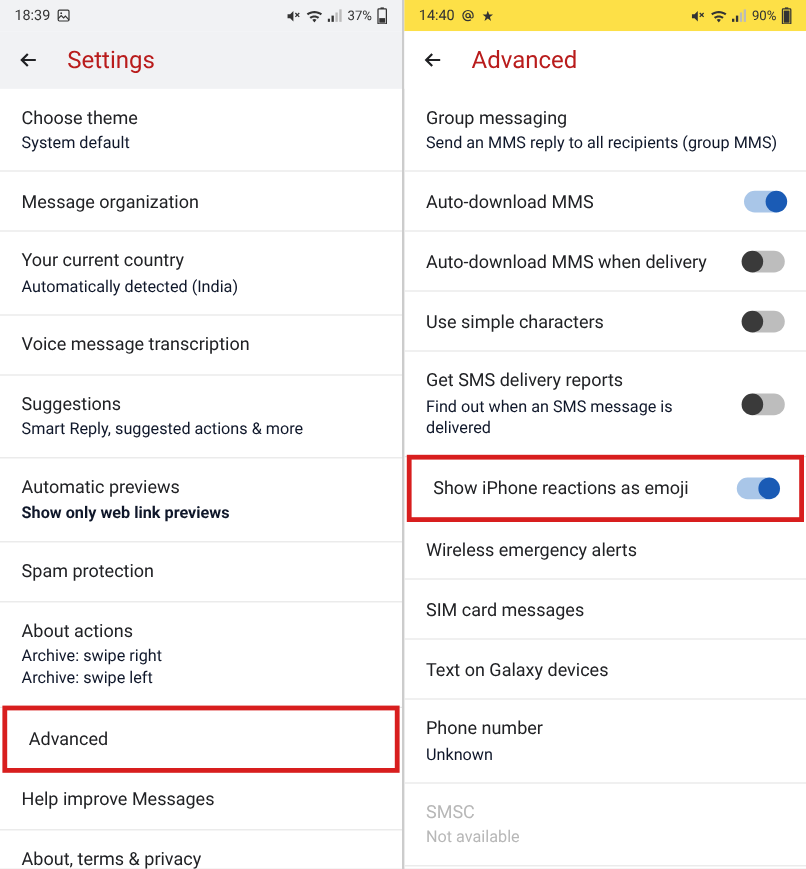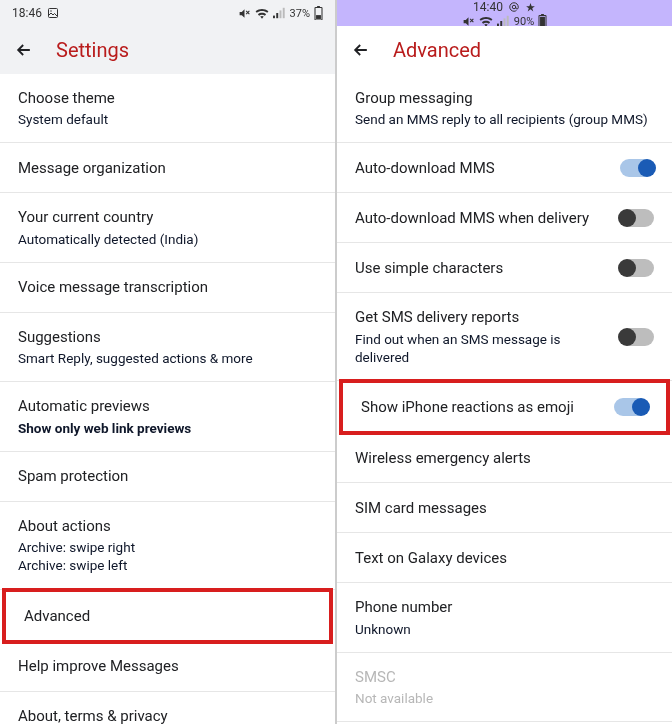--- a/index.html
+++ b/index.html
@@ -23,21 +23,21 @@
   .statusbar {
     height: 26px;
     display: flex;
     align-items: center;
     justify-content: space-between;
     padding: 0 12px;
     font-size: 12px;
     color: #333;
     background: #f1f2f4;
   }
-  .phone.right .statusbar { background: #c4b5fd; flex-direction: column; }
+  .phone.right .statusbar { background: #fde047; }
   .status-left { display: flex; align-items: center; gap: 5px; }
   .status-right { display: flex; align-items: center; gap: 4px; }
   .status-right span { font-size: 11px; }
   .header {
     height: 48px;
     display: flex;
     align-items: center;
     padding: 0 14px;
     gap: 22px;
     background: #f1f2f4;
@@ -101,21 +101,21 @@
   .toggle.off { background: #bdbdbd; }
   .toggle.off::after { background: #3a3a3a; left: -2px; }
   .icon svg { display: block; }
 </style>
 </head>
 <body>
 
 <div class="phone left">
   <div class="statusbar">
     <div class="status-left">
-      <span>18:46</span>
+      <span>18:39</span>
       <span class="icon">
         <svg width="12" height="12" viewBox="0 0 24 24" fill="#333">
             <rect x="3" y="3" width="18" height="18" rx="2" fill="none" stroke="#333" stroke-width="2"></rect>
             <circle cx="8" cy="8" r="1.5"></circle>
             <path d="M3 17l5-5 4 4 3-3 6 6" fill="none" stroke="#333" stroke-width="2"></path>
           </svg>
       </span>
     </div>
     <div class="status-right">
       <span class="icon">

